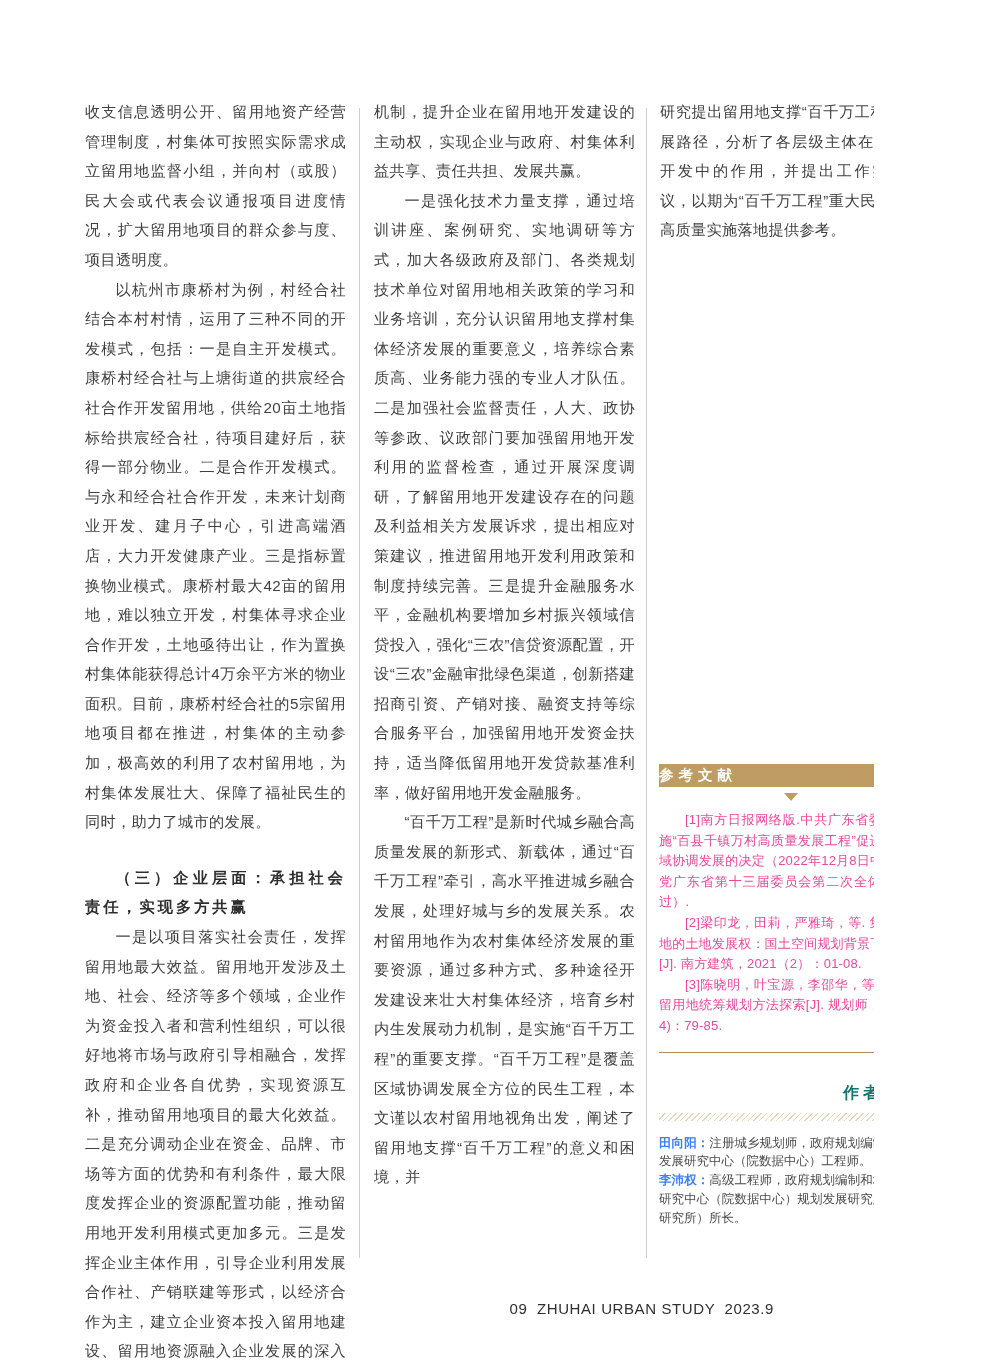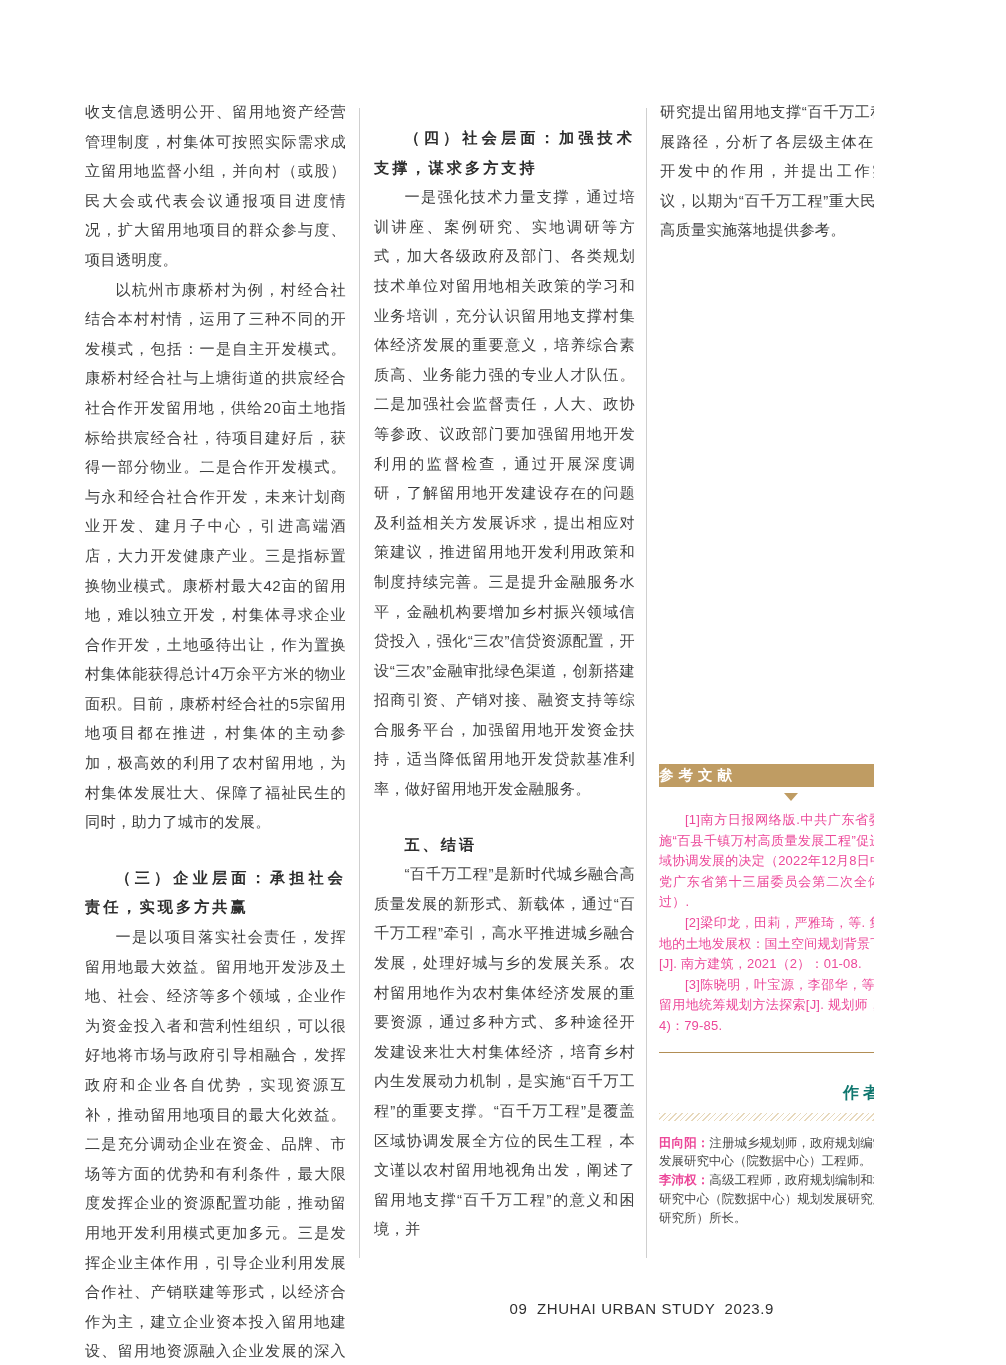--- a/index.html
+++ b/index.html
@@ -60,21 +60,21 @@
   }
   .hatch{
     margin-top:9px;height:8px;
     background:repeating-linear-gradient(135deg,#e7d8bb 0,#e7d8bb 1px,transparent 1px,transparent 4px);
   }
   .bios{
     margin-top:13px;font-size:12.5px;line-height:18.8px;color:#4a4a4a;
     text-align:justify;word-break:break-all;
   }
   .bios p{margin:0;}
-  .bios b{color:#ec4899;}
+  .bios b{color:#3b82f6;}
   .page-footer{
     position:absolute;top:1300px;right:100px;
     font-size:15px;color:#2f2f2f;font-weight:500;
     letter-spacing:0.6px;white-space:pre;
   }
 </style>
 </head>
 <body>
 
 <div class="page">
@@ -82,23 +82,22 @@
   <div class="col col1">
     <p>收支信息透明公开、留用地资产经营管理制度，村集体可按照实际需求成立留用地监督小组，并向村（或股）民大会或代表会议通报项目进度情况，扩大留用地项目的群众参与度、项目透明度。</p>
     <p class="indent">以杭州市康桥村为例，村经合社结合本村村情，运用了三种不同的开发模式，包括：一是自主开发模式。康桥村经合社与上塘街道的拱宸经合社合作开发留用地，供给20亩土地指标给拱宸经合社，待项目建好后，获得一部分物业。二是合作开发模式。与永和经合社合作开发，未来计划商业开发、建月子中心，引进高端酒店，大力开发健康产业。三是指标置换物业模式。康桥村最大42亩的留用地，难以独立开发，村集体寻求企业合作开发，土地亟待出让，作为置换村集体能获得总计4万余平方米的物业面积。目前，康桥村经合社的5宗留用地项目都在推进，村集体的主动参加，极高效的利用了农村留用地，为村集体发展壮大、保障了福祉民生的同时，助力了城市的发展。</p>
     <div class="col-heading">（三）企业层面：承担社会责任，实现多方共赢</div>
     <p class="indent">一是以项目落实社会责任，发挥留用地最大效益。留用地开发涉及土地、社会、经济等多个领域，企业作为资金投入者和营利性组织，可以很好地将市场与政府引导相融合，发挥政府和企业各自优势，实现资源互补，推动留用地项目的最大化效益。二是充分调动企业在资金、品牌、市场等方面的优势和有利条件，最大限度发挥企业的资源配置功能，推动留用地开发利用模式更加多元。三是发挥企业主体作用，引导企业利用发展合作社、产销联建等形式，以经济合作为主，建立企业资本投入留用地建设、留用地资源融入企业发展的深入合作</p>
   </div>
 
   <div class="v-divider d1"></div>
 
   <div class="col col2">
-    <div class="col-heading">（四）社会层面：加强技术支撑，谋求多方支持</div>
+    <p>机制，提升企业在留用地开发建设的主动权，实现企业与政府、村集体利益共享、责任共担、发展共赢。</p>
     <p class="indent">一是强化技术力量支撑，通过培训讲座、案例研究、实地调研等方式，加大各级政府及部门、各类规划技术单位对留用地相关政策的学习和业务培训，充分认识留用地支撑村集体经济发展的重要意义，培养综合素质高、业务能力强的专业人才队伍。二是加强社会监督责任，人大、政协等参政、议政部门要加强留用地开发利用的监督检查，通过开展深度调研，了解留用地开发建设存在的问题及利益相关方发展诉求，提出相应对策建议，推进留用地开发利用政策和制度持续完善。三是提升金融服务水平，金融机构要增加乡村振兴领域信贷投入，强化“三农”信贷资源配置，开设“三农”金融审批绿色渠道，创新搭建招商引资、产销对接、融资支持等综合服务平台，加强留用地开发资金扶持，适当降低留用地开发贷款基准利率，做好留用地开发金融服务。</p>
-    <div class="col-heading">五、结语</div>
     <p class="indent">“百千万工程”是新时代城乡融合高质量发展的新形式、新载体，通过“百千万工程”牵引，高水平推进城乡融合发展，处理好城与乡的发展关系。农村留用地作为农村集体经济发展的重要资源，通过多种方式、多种途径开发建设来壮大村集体经济，培育乡村内生发展动力机制，是实施“百千万工程”的重要支撑。“百千万工程”是覆盖区域协调发展全方位的民生工程，本文谨以农村留用地视角出发，阐述了留用地支撑“百千万工程”的意义和困境，并</p>
   </div>
 
   <div class="v-divider d2"></div>
 
   <div class="col col3">
     <p>研究提出留用地支撑“百千万工程”的发展路径，分析了各层级主体在留用地开发中的作用，并提出工作实施建议，以期为“百千万工程”重大民生项目高质量实施落地提供参考。</p>
   </div>
 
   <div class="refs-block">

